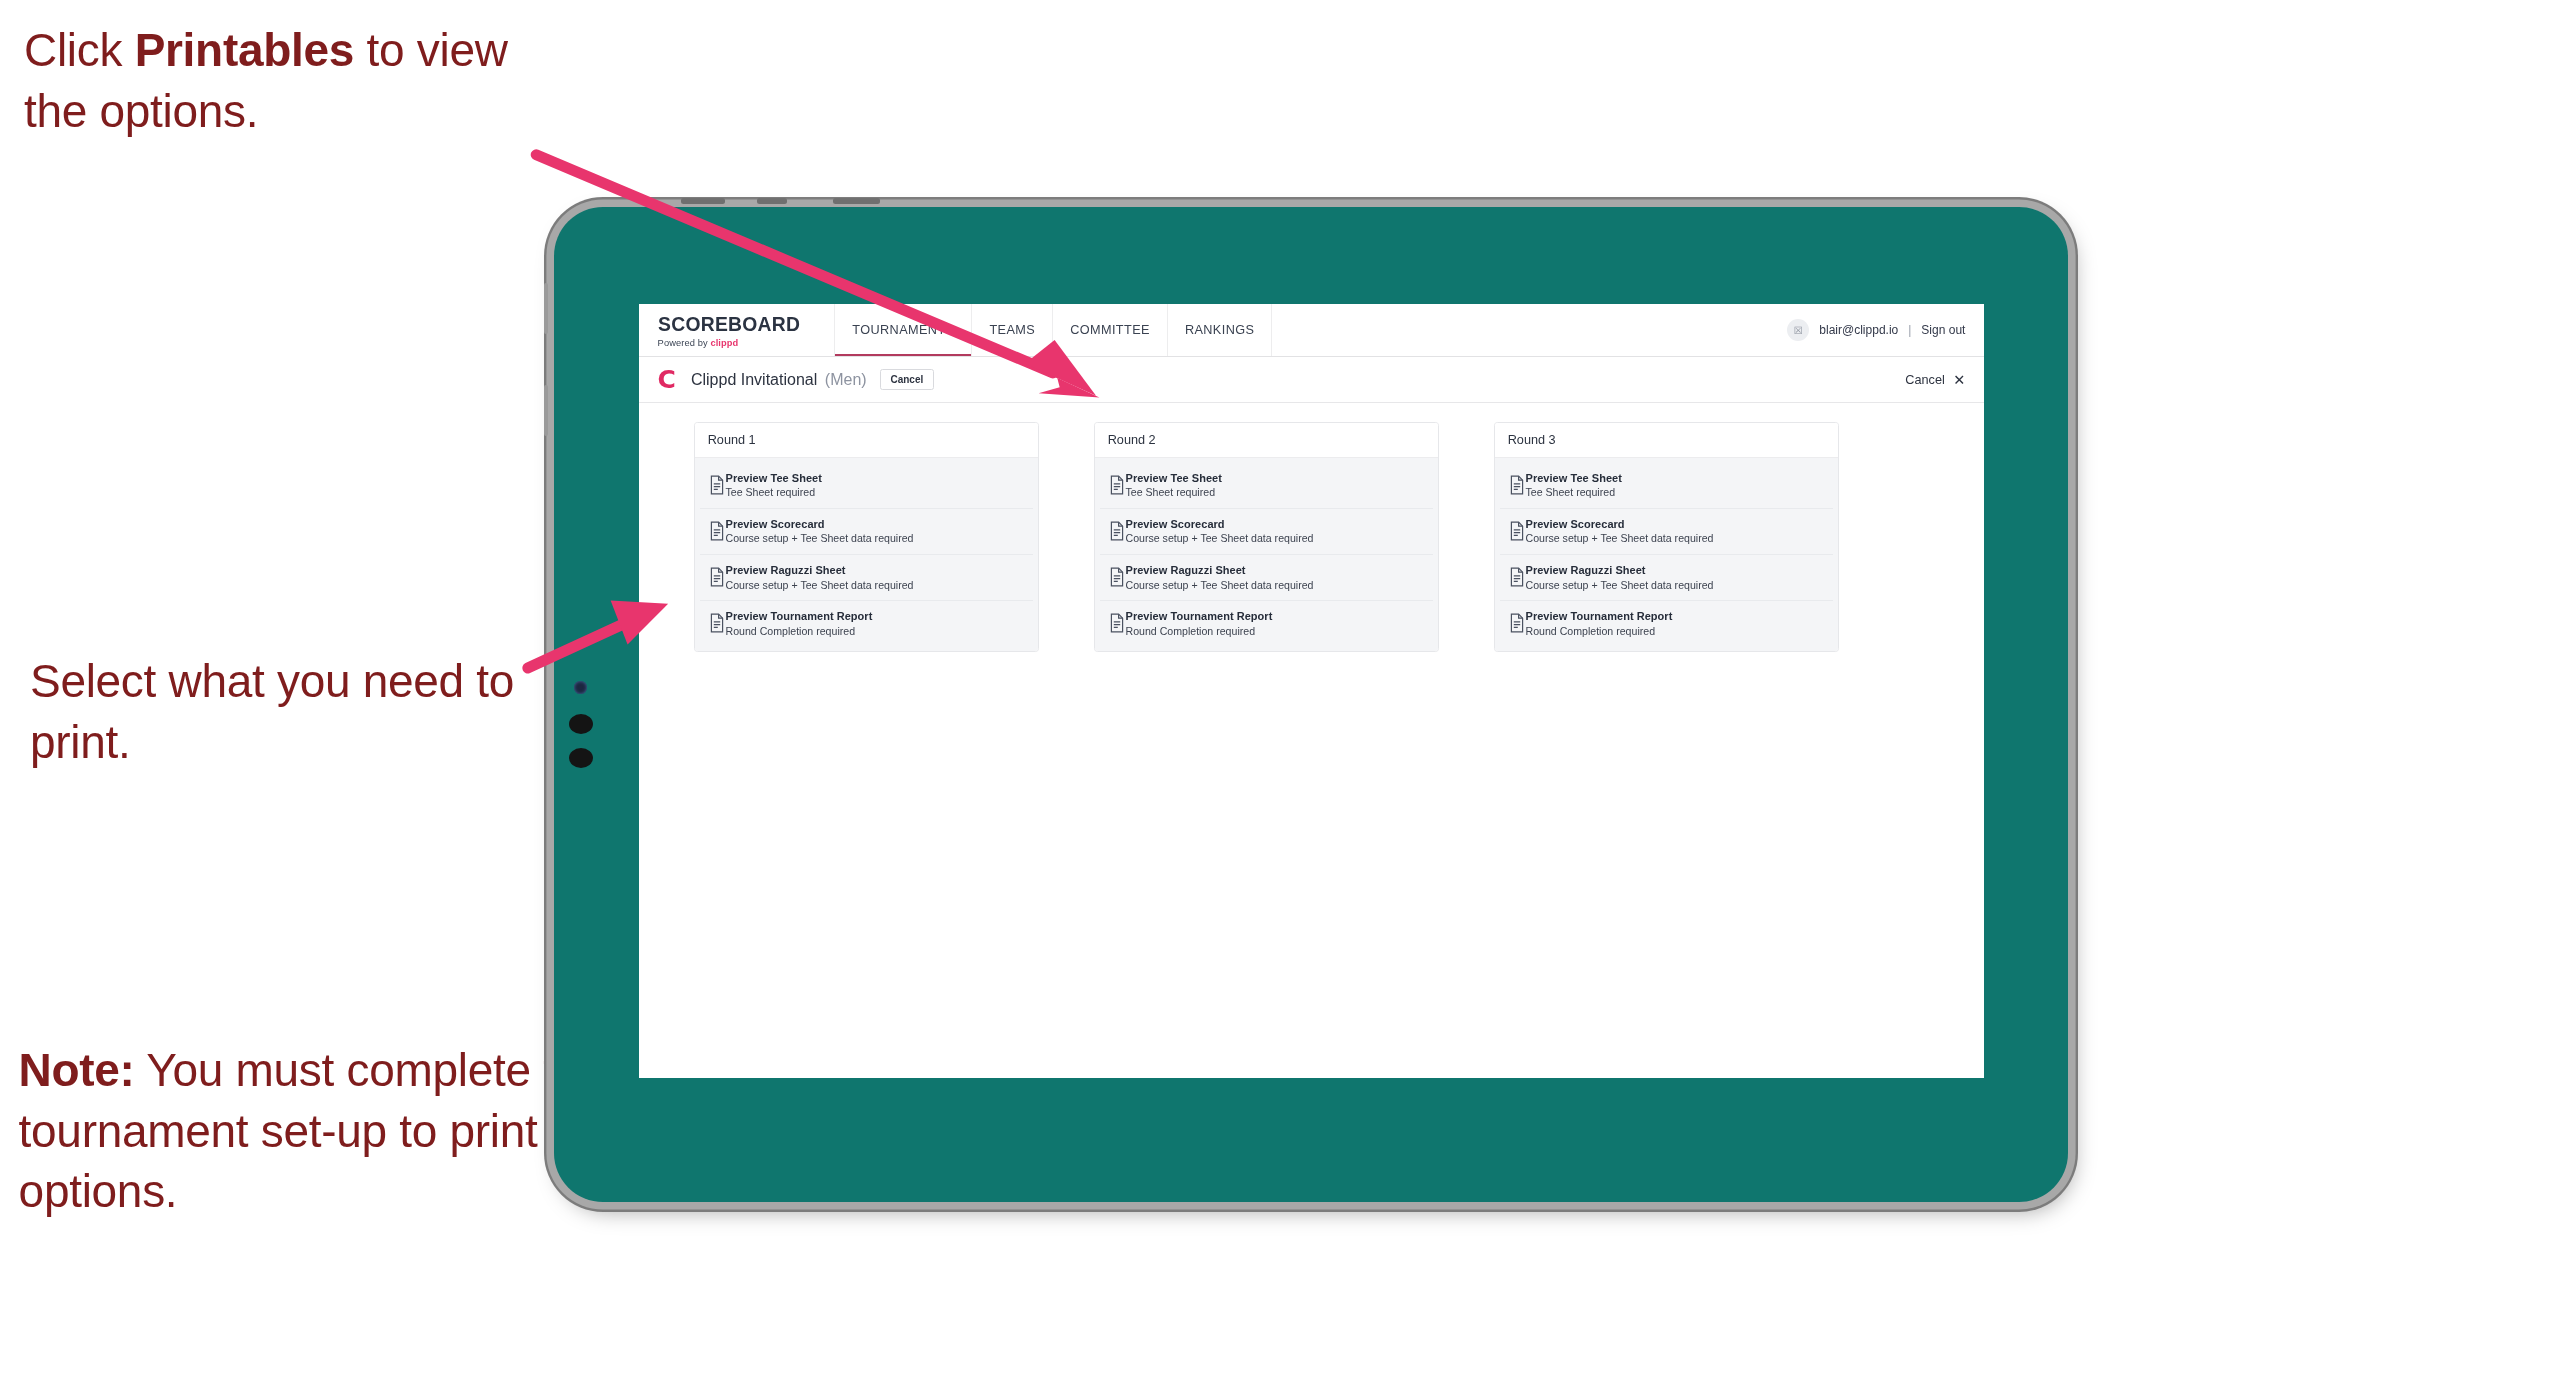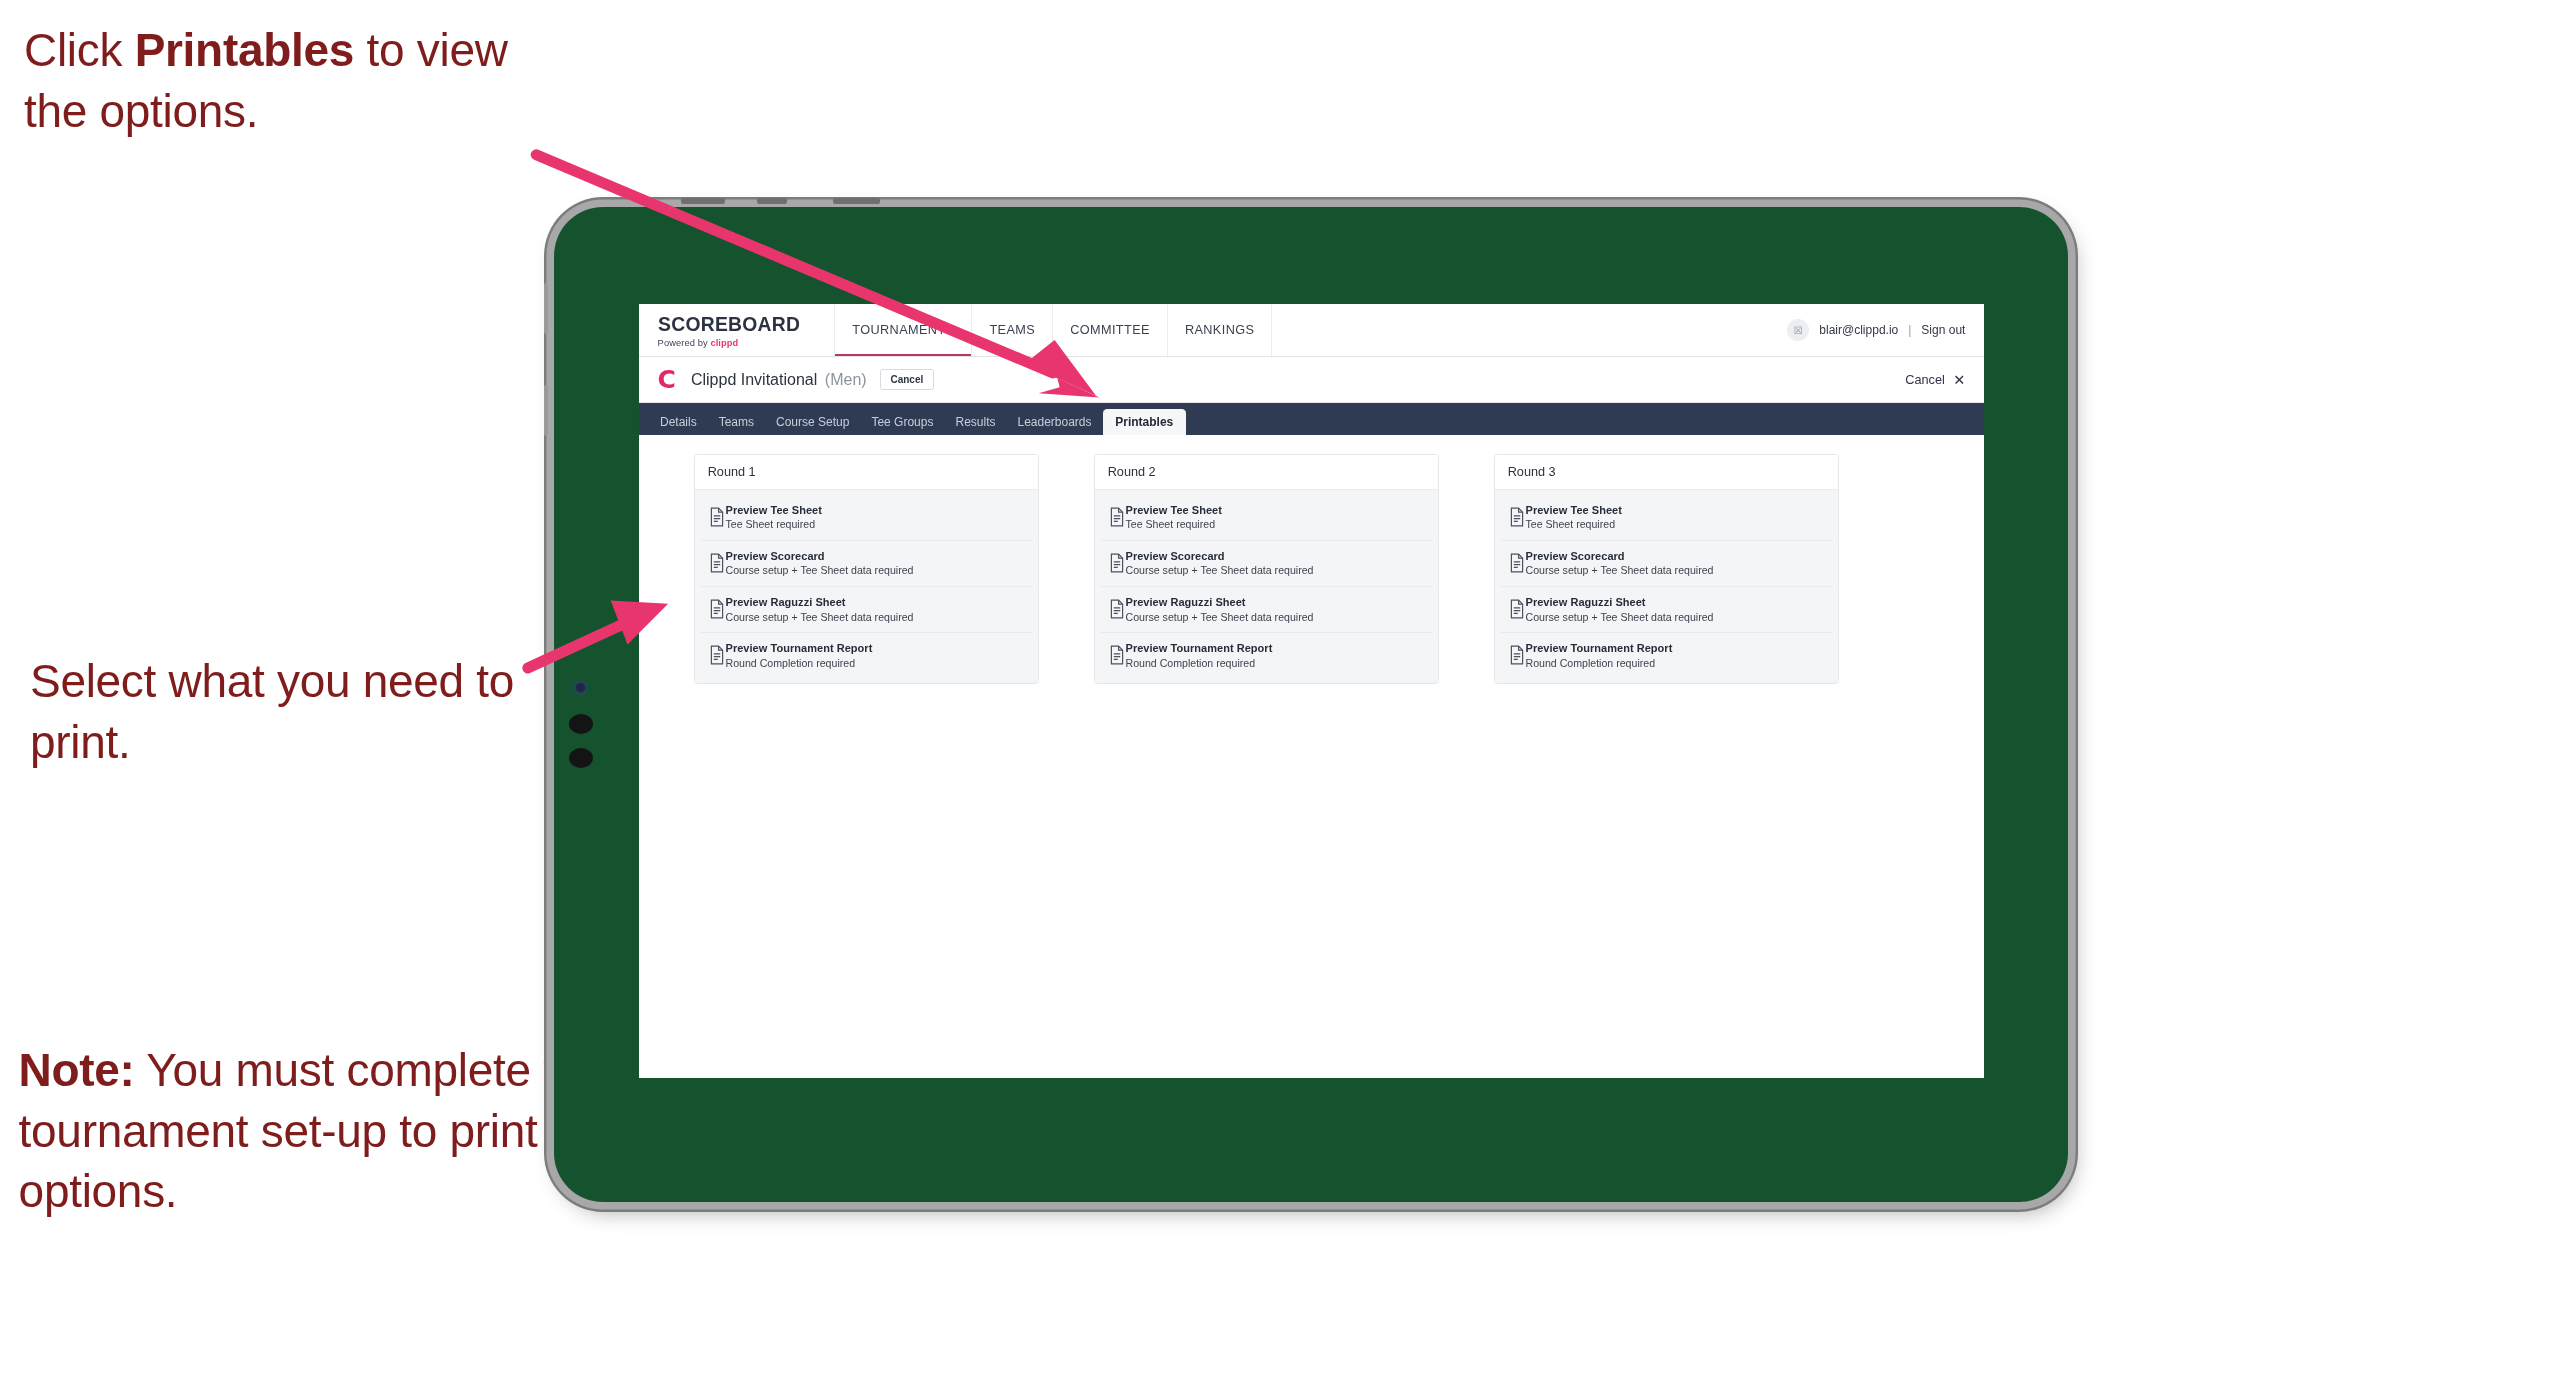--- a/index.html
+++ b/index.html
@@ -41,21 +41,21 @@
   }
 
   
   #tablet {
     position: absolute;
     left: 554px;
     top: 207px;
     width: 1514px;
     height: 995px;
     border-radius: 49px;
-    background: #14532d;
+    background: #0f766e;
     box-shadow:
       0 0 0 7.6px #a8a8a8,
       0 0 0 10px #7c7c7c,
       5px 8.5px 22px rgba(0,0,0,0.35);
     z-index: 10;
   }
   
   .top-slot {
     position: absolute;
     top: -9.3px;
@@ -351,29 +351,20 @@
       <div class="clippd-mark">C</div>
       <div class="tourn-name">Clippd Invitational</div>
       <div class="tourn-gender">(Men)</div>
       <div class="hosting-chip">Cancel</div>
       <div class="cancel-btn">
         <span>Cancel</span>
         <span class="x-icon">✕</span>
       </div>
     </div>
 
-    <div id="tabstrip">
-      <div class="tab">Details</div>
-      <div class="tab">Teams</div>
-      <div class="tab">Course Setup</div>
-      <div class="tab">Tee Groups</div>
-      <div class="tab">Results</div>
-      <div class="tab">Leaderboards</div>
-      <div class="tab active">Printables</div>
-    </div>
 
     <div id="body-area">
 
       <div class="round-col">
         <div class="round-head">Round 1</div>
         <div class="round-items">
           <div class="print-item">
             <svg class="doc-icon" viewBox="0 0 20 25" fill="none" stroke="currentColor" stroke-width="1.5">
                 <path d="M3 1.5h9l5 5v17H3z"></path>
                 <path d="M12 1.5v5h5"></path>

